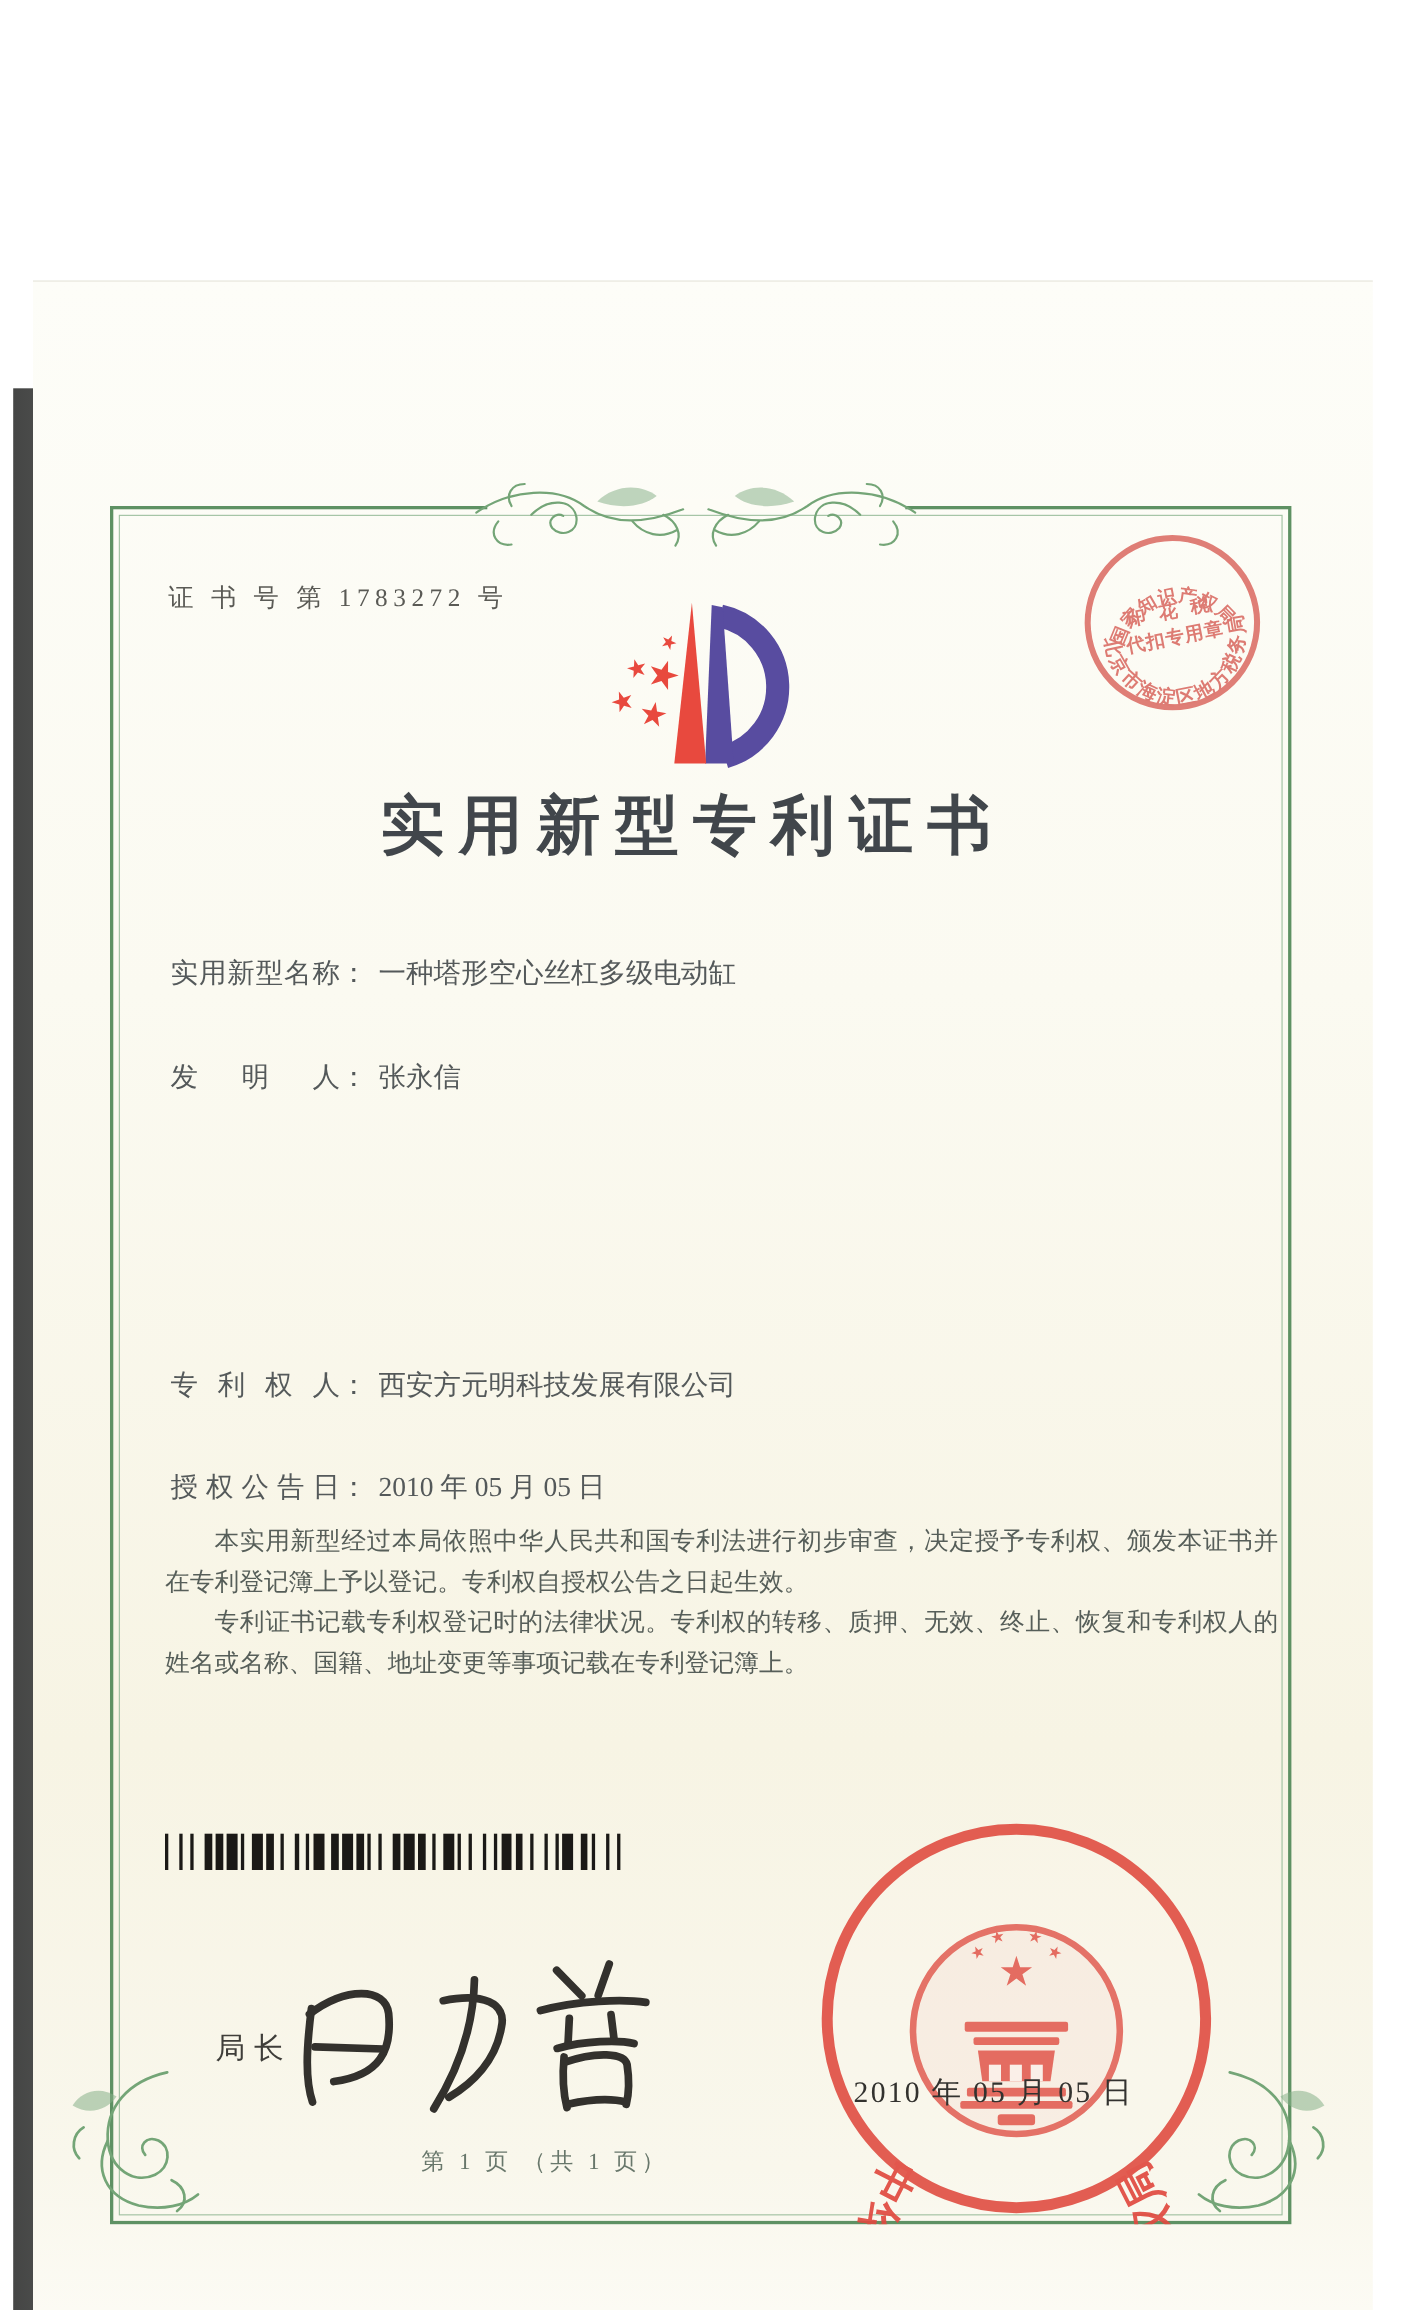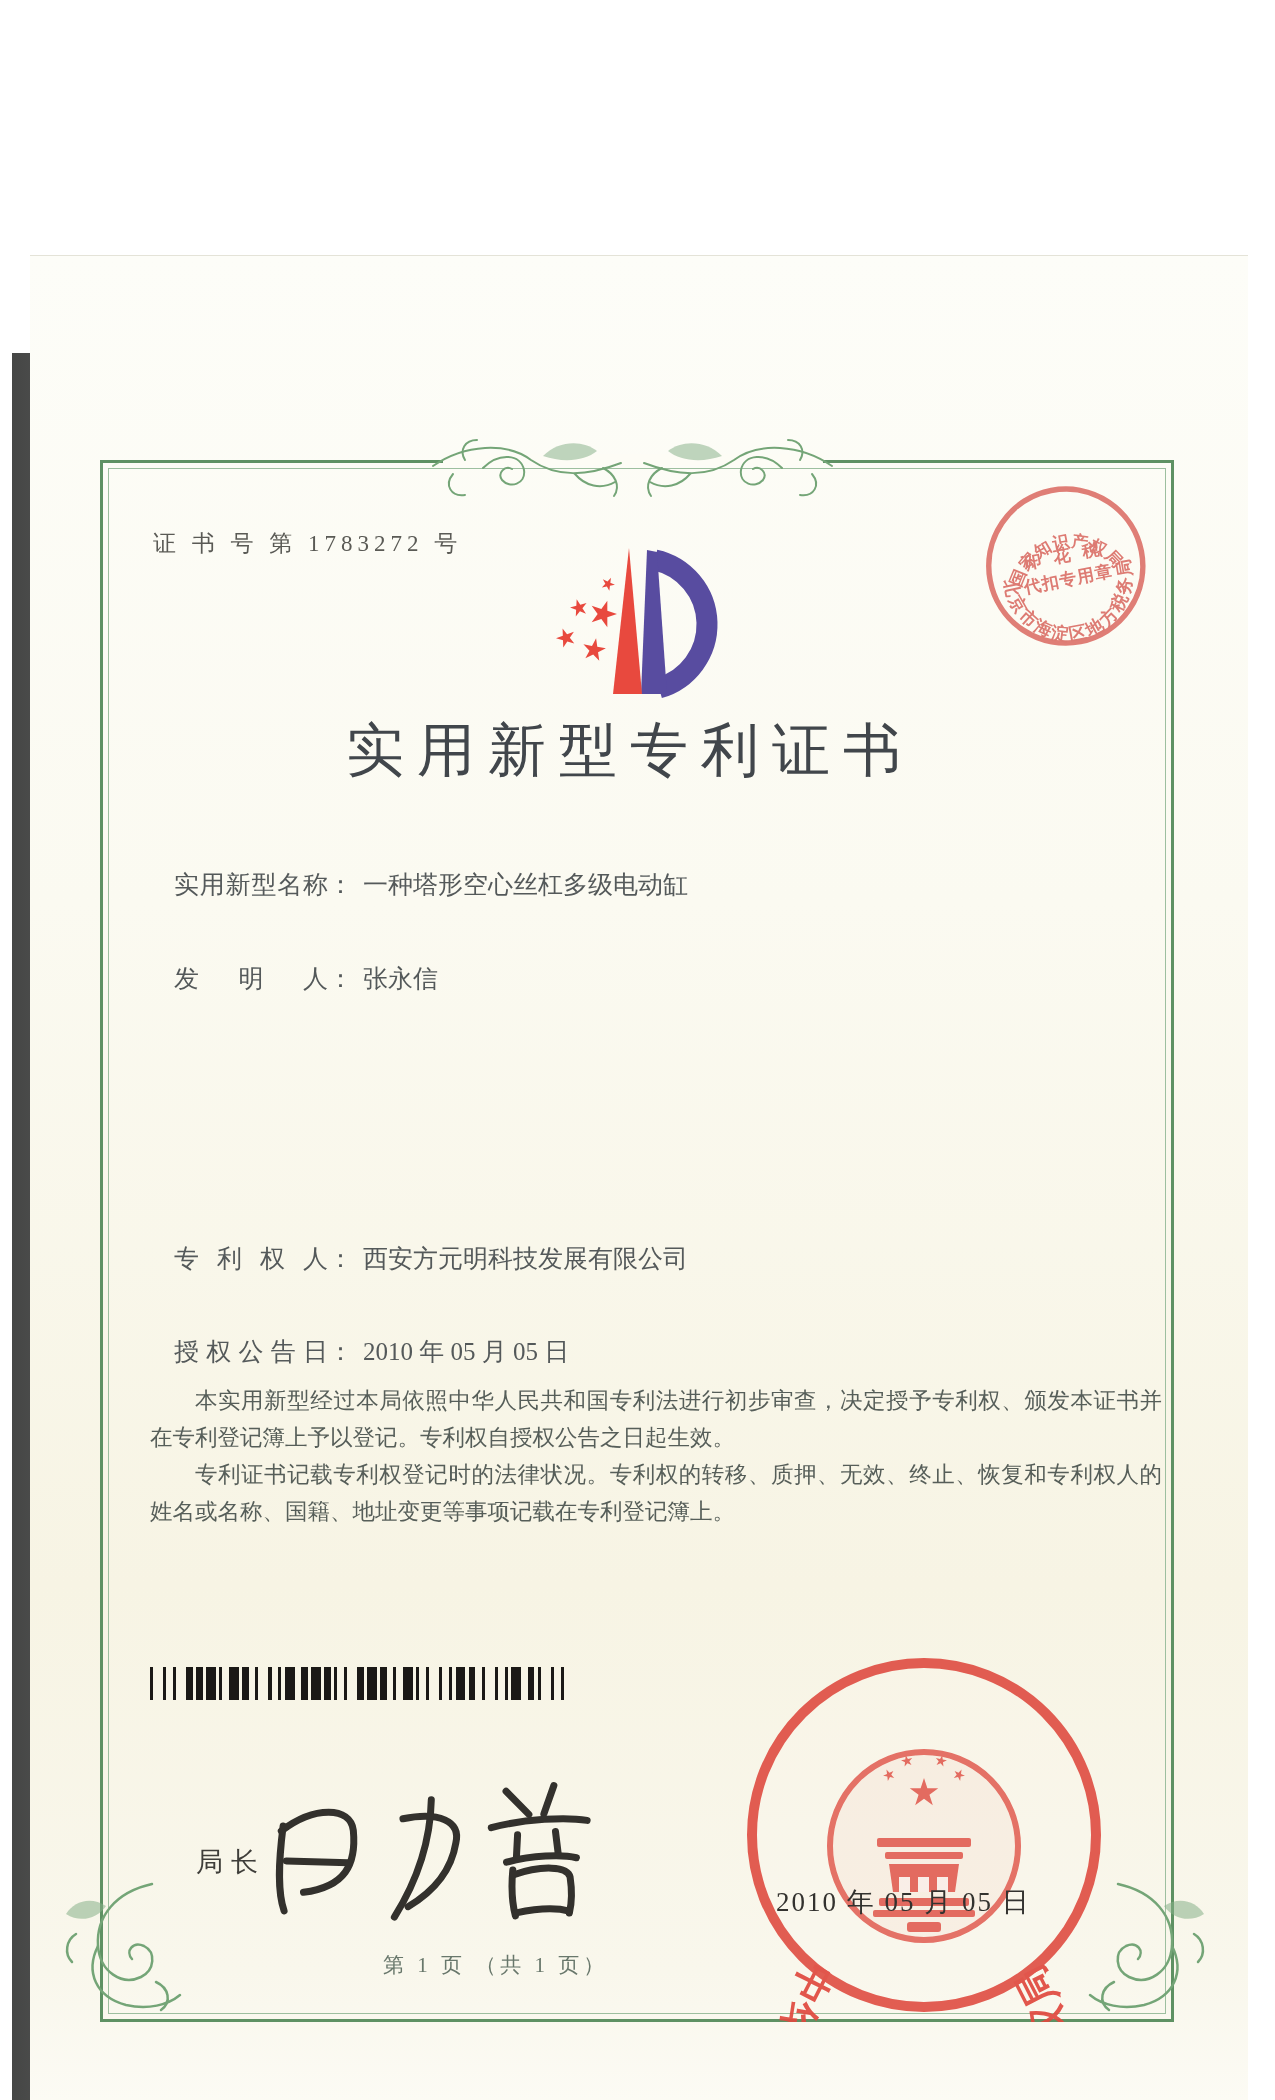--- a/index.html
+++ b/index.html
@@ -9,22 +9,22 @@
 phy              background:linear-gradient(to right,#454645 0%,#4a4b4a 65%,#9a9a98 100%);}
   .scan-strip{background:linear-gradient(to right,#454645 0%,#4a4b4a 65%,#9a9a98 100%);}
   .paper{position:absolute;left:30px;top:255px;width:1218px;height:1845px;
          background:linear-gradient(180deg,#fdfdf8 0%,#fbfaf1 35%,#f7f4e4 72%,#f9f7ec 93%,#fcfbf4 100%);
          border-top:1px solid #e4e3d8;}
   .frame{position:absolute;left:100px;top:460px;width:1068px;height:1556px;
          border:3px solid #5e9163;}
   .frame-inner{position:absolute;left:5px;top:5px;right:5px;bottom:5px;border:1px solid #9dbf9f;}
   .cert-no{position:absolute;left:153px;top:528px;font-size:23px;letter-spacing:5px;color:#5a5a55;}
   .title{position:absolute;left:184px;top:712px;width:892px;text-align:center;
-         font-size:58px;font-weight:400;letter-spacing:13px;color:#41464b;}
-  .field{position:absolute;left:155px;font-size:25px;color:#54595a;white-space:nowrap;margin-left:19px;}
+         font-size:58px;font-weight:700;letter-spacing:13px;color:#41464b;}
+  .field{position:absolute;left:155px;font-size:25px;color:#54595a;white-space:nowrap;}
   .field .lbl{display:inline-block;width:154px;text-align:justify;text-align-last:justify;vertical-align:bottom;}
   .field .col{display:inline-block;margin-right:10px;}
   .paras{position:absolute;left:150px;top:1382px;width:1012px;font-size:22.5px;line-height:37px;
          color:#565e59;text-align:justify;}
   .paras p{margin:0;text-indent:2em;}
   .barcode{position:absolute;left:150px;top:1667px;width:418px;height:33px;font-size:0;}
   .director{position:absolute;left:196px;top:1844px;font-size:27px;letter-spacing:8px;color:#3f3e3a;}
   .sig-svg{position:absolute;left:256px;top:1766px;transform:rotate(-2deg);}
   .sig-hidden{position:absolute;width:1px;height:1px;overflow:hidden;clip:rect(0 0 0 0);}
   .seal-svg{position:absolute;left:738px;top:1650px;}

